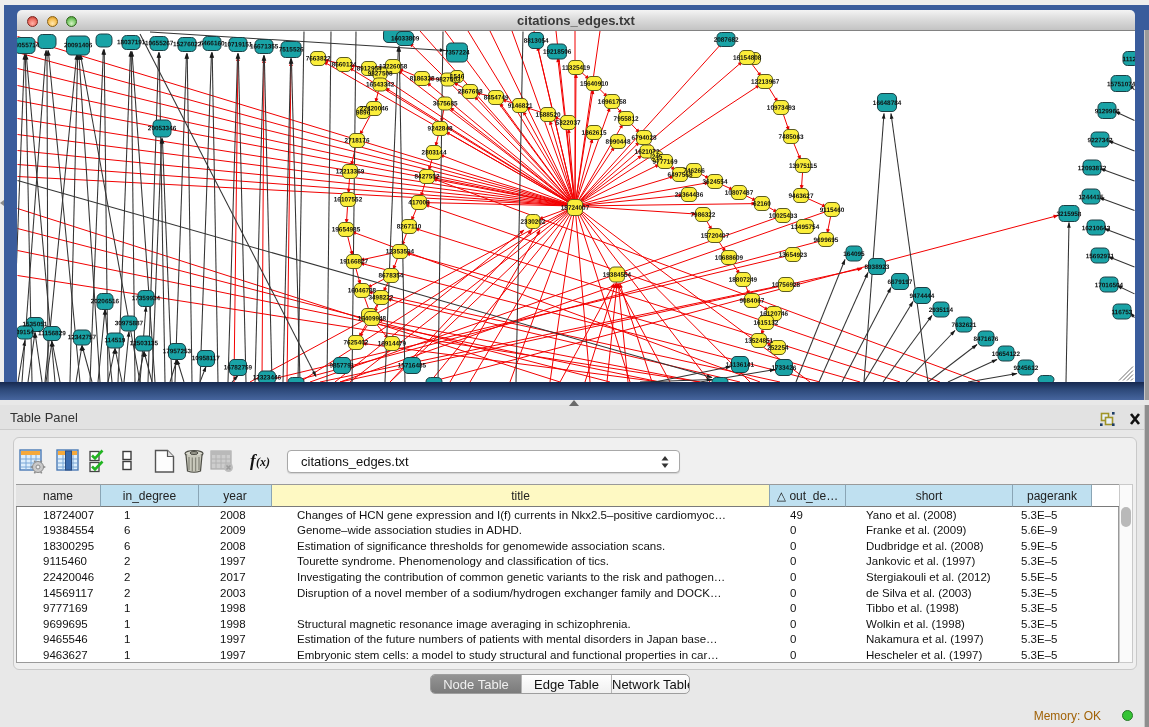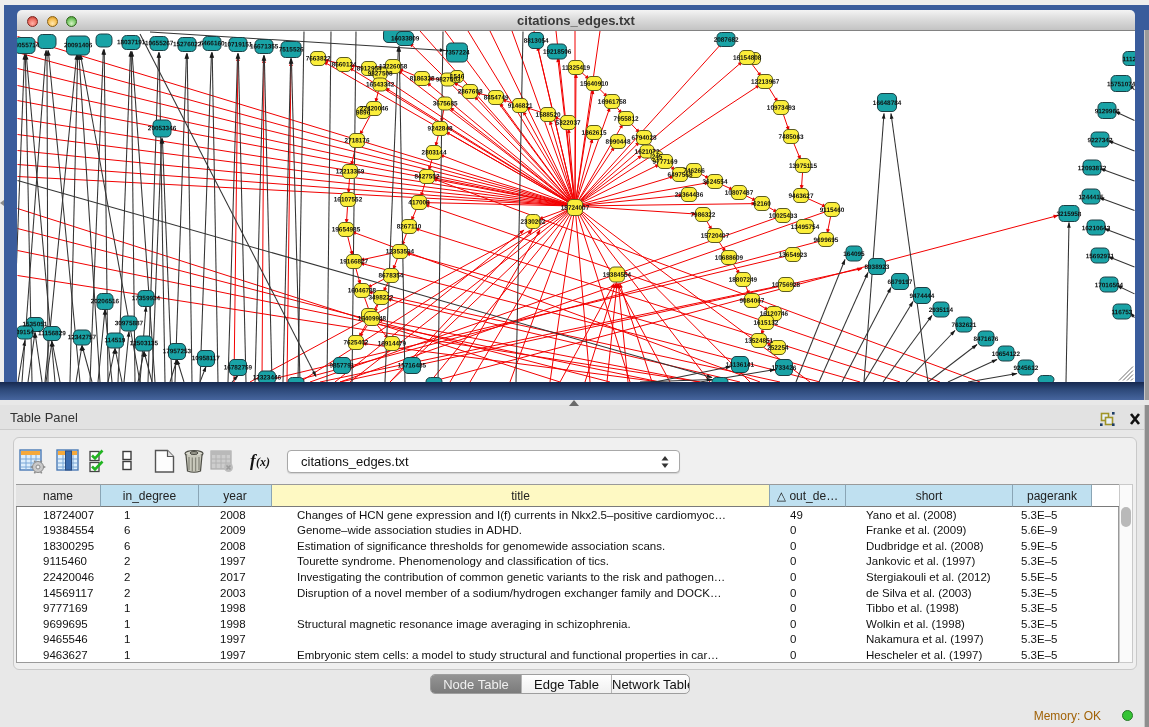--- a/index.html
+++ b/index.html
@@ -706,20 +706,21 @@
     <span style="position:absolute;left:204px;white-space:nowrap">1998</span>
     <span style="position:absolute;left:281px;white-space:nowrap">Structural magnetic resonance image averaging in schizophrenia.</span>
     <span style="position:absolute;left:774px;white-space:nowrap">0</span>
     <span style="position:absolute;left:850px;white-space:nowrap">Wolkin et al. (1998)</span>
     <span style="position:absolute;left:1005px;white-space:nowrap">5.3E–5</span>
   </div>
 <div style="position:absolute;left:16px;top:632.3px;width:1103px;height:15.6px;font-size:11.5px;line-height:15.6px;color:#111">
     <span style="position:absolute;left:27px;white-space:nowrap">9465546</span>
     <span style="position:absolute;left:108px;white-space:nowrap">1</span>
     <span style="position:absolute;left:204px;white-space:nowrap">1997</span>
+    <span style="position:absolute;left:281px;white-space:nowrap">Estimation of the future numbers of patients with mental disorders in Japan base…</span>
     <span style="position:absolute;left:774px;white-space:nowrap">0</span>
     <span style="position:absolute;left:850px;white-space:nowrap">Nakamura et al. (1997)</span>
     <span style="position:absolute;left:1005px;white-space:nowrap">5.3E–5</span>
   </div>
 <div style="position:absolute;left:16px;top:647.9px;width:1103px;height:15.6px;font-size:11.5px;line-height:15.6px;color:#111">
     <span style="position:absolute;left:27px;white-space:nowrap">9463627</span>
     <span style="position:absolute;left:108px;white-space:nowrap">1</span>
     <span style="position:absolute;left:204px;white-space:nowrap">1997</span>
     <span style="position:absolute;left:281px;white-space:nowrap">Embryonic stem cells: a model to study structural and functional properties in car…</span>
     <span style="position:absolute;left:774px;white-space:nowrap">0</span>

